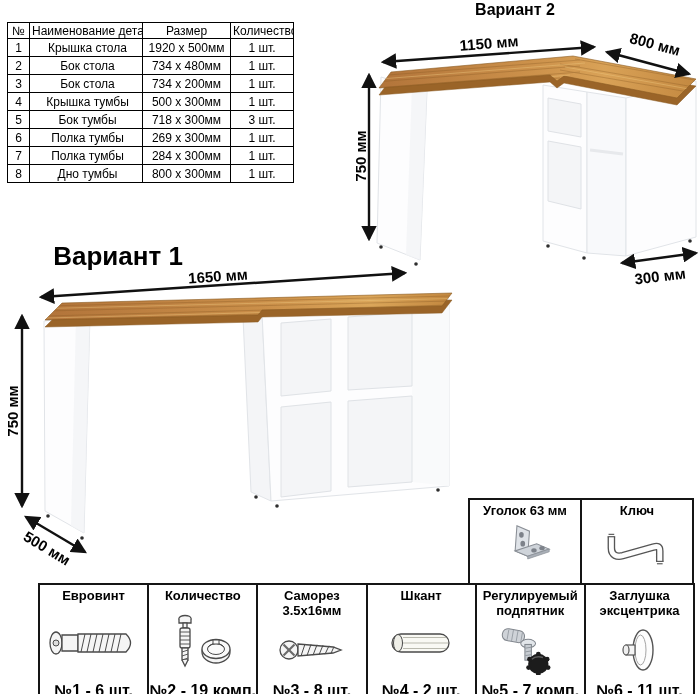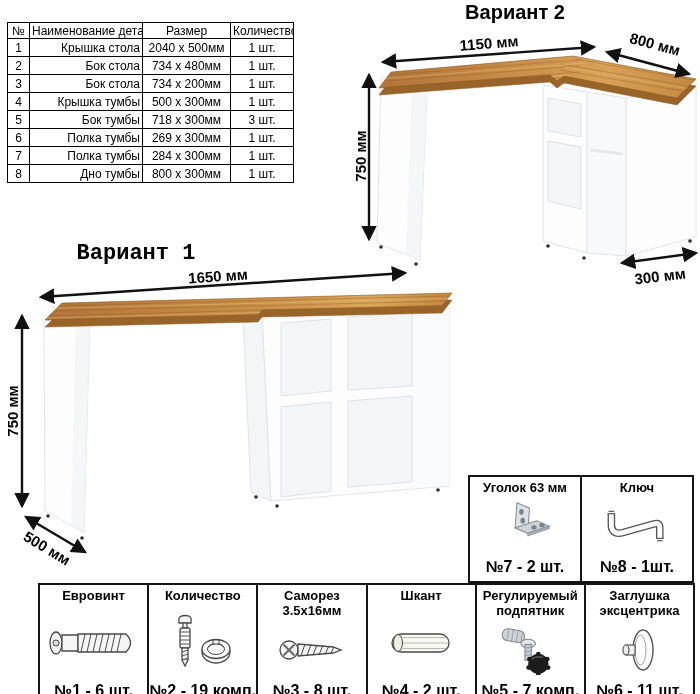--- a/index.html
+++ b/index.html
@@ -3,35 +3,35 @@
 <meta charset="utf-8">
 <style>
   html,body{margin:0;padding:0;background:#fff;}
   .canvas{position:relative;width:700px;height:694px;background:#fff;overflow:hidden;
           font-family:"Liberation Sans",sans-serif;color:#000;}
   
   table.parts{position:absolute;left:7px;top:22px;border-collapse:collapse;table-layout:fixed;width:286px;}
   .parts td{border:1px solid #000;font-size:12px;padding:0 2px;height:17px;line-height:16px;
             white-space:nowrap;overflow:hidden;text-align:center;}
   .parts tr.hdr td{height:15px;line-height:14px;}
-  .parts td.name{text-align:right;padding-left:5px;}
+  .parts td.name{text-align:center;padding-left:5px;}
   
   .title{position:absolute;font-weight:700;text-align:center;white-space:nowrap;}
-  .title.v2{left:425px;top:1px;width:180px;font-size:20px;}
-  .title.v1{left:46px;top:241px;width:180px;font-size:22px;font-family:Liberation Mono, monospace;}
+  .title.v2{left:425px;top:1px;width:180px;font-size:16px;}
+  .title.v1{left:28px;top:241px;width:180px;font-size:26px;}
   
   .dim{position:absolute;font-weight:700;font-size:15px;white-space:nowrap;}
   
   svg.scene{position:absolute;left:0;top:0;}
   .dimline{stroke:#111;stroke-width:2.4;}
   .panel{fill:#fdfdfe;stroke:#e1e4e8;stroke-width:1;}
   .cubby{fill:#f4f5f7;stroke:#dfe2e6;stroke-width:1;}
   .foot{fill:#2e2e2e;}
   
-  .hw-top{position:absolute;left:468px;top:475px;display:flex;}
+  .hw-top{position:absolute;left:468px;top:498px;display:flex;}
   .hw-bottom{position:absolute;left:38px;top:583px;width:657px;display:flex;}
   .hw-cell{border:2px solid #151515;background:#fff;box-sizing:border-box;display:flex;
            flex-direction:column;align-items:center;justify-content:space-between;}
   .hw-cell + .hw-cell{margin-left:-2px;}
   .hw-top .hw-cell{width:114px;height:108px;}
   .hw-bottom .hw-cell{flex:1;height:124px;}
   .hw-name{font-size:13px;font-weight:700;text-align:center;line-height:1.12;padding:4px 2px 0 2px;}
   .hw-count{font-size:16px;font-weight:700;padding-bottom:5px;}
   .hw-icon{flex:1;display:flex;align-items:center;justify-content:center;}
   .icf{stroke:#4a4a4a;stroke-width:1.3;fill:#f5f5f5;}
@@ -51,21 +51,21 @@
     <tbody>
         <tr class="hdr">
       <td>№</td>
       <td>Наименование детали</td>
       <td>Размер</td>
       <td>Количество</td>
     </tr>
     <tr>
       <td>1</td>
       <td class="name">Крышка стола</td>
-      <td>2040 x 500мм</td>
+      <td>1920 x 500мм</td>
       <td>1 шт.</td>
     </tr>
     <tr>
       <td>2</td>
       <td class="name">Бок стола</td>
       <td>734 x 480мм</td>
       <td>1 шт.</td>
     </tr>
     <tr>
       <td>3</td>

